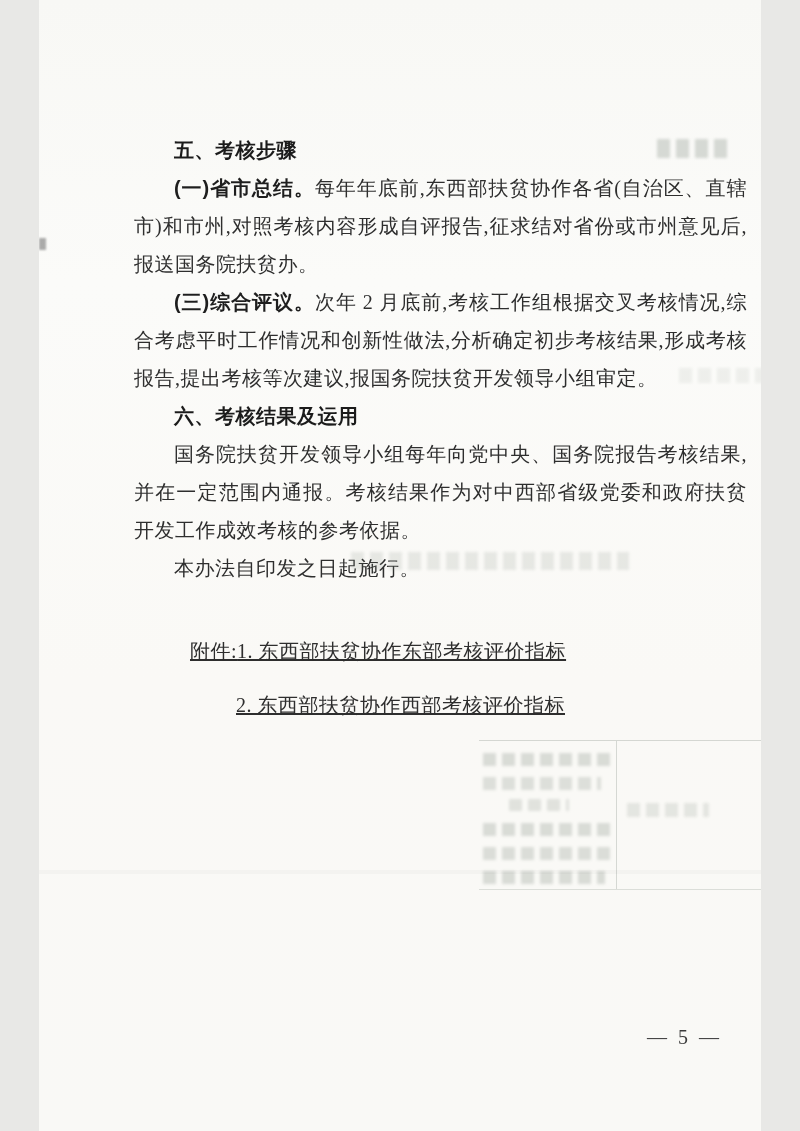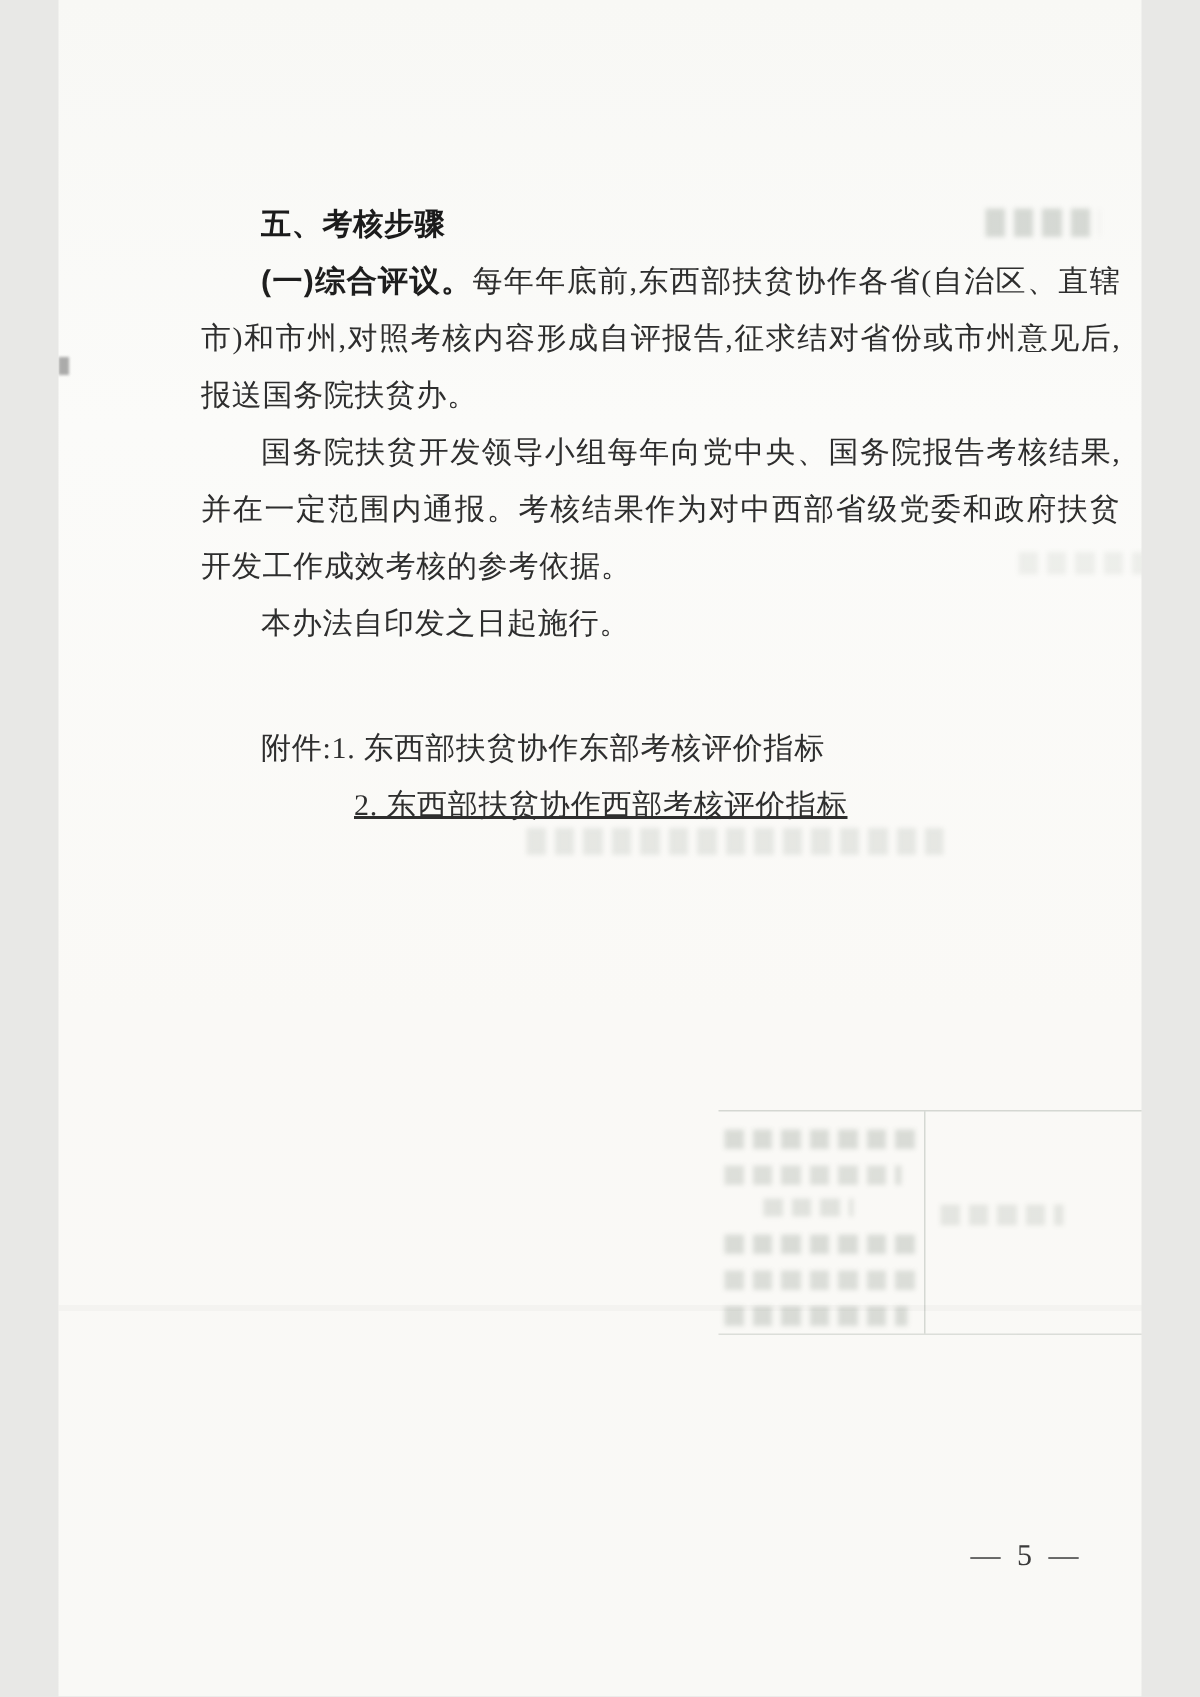--- a/index.html
+++ b/index.html
@@ -33,21 +33,21 @@
     font-family: "Liberation Sans", "DejaVu Sans", sans-serif;
     text-align: left;
   }
   .doc-para { margin: 0; text-indent: 2em; }
   .doc-para .lead {
     font-weight: 700;
     color: #1e1e1e;
     font-family: "Liberation Sans", "DejaVu Sans", sans-serif;
   }
   .attachments { margin-top: 45px; }
-  .att-line1 { margin: 0; text-indent: 2em; }
+  .att-line1 { margin: 16px; text-indent: 2em; text-decoration: underline; }
   .att-line2 { margin: 0; padding-left: 102px; text-decoration: underline; }
   .page-number {
     position: absolute;
     top: 1026px;
     left: 608px;
     font-size: 20px;
     line-height: 22px;
     letter-spacing: 3px;
     color: #3a3a3a;
   }
@@ -105,24 +105,26 @@
 </style>
 </head>
 <body>
 
 <div class="page">
 
   <div class="content">
 
     <h2 class="doc-heading">五、考核步骤</h2>
 
-    <p class="doc-para"><b class="lead">(一)综合评议。</b><span>每年年底前,东西部扶贫协作各省(自治区、直辖市)和市州,对照考核内容形成自评报告,征求结对省份或市州意见后,报送国务院扶贫办。</span></p>
+    <p class="doc-para"><b class="lead">(一)省市总结。</b><span>每年年底前,东西部扶贫协作各省(自治区、直辖市)和市州,对照考核内容形成自评报告,征求结对省份或市州意见后,报送国务院扶贫办。</span></p>
 
 
+    <p class="doc-para"><b class="lead">(三)综合评议。</b><span>次年 2 月底前,考核工作组根据交叉考核情况,综合考虑平时工作情况和创新性做法,分析确定初步考核结果,形成考核报告,提出考核等次建议,报国务院扶贫开发领导小组审定。</span></p>
 
+    <h2 class="doc-heading">六、考核结果及运用</h2>
 
 
     <p class="doc-para"><span>国务院扶贫开发领导小组每年向党中央、国务院报告考核结果,并在一定范围内通报。考核结果作为对中西部省级党委和政府扶贫开发工作成效考核的参考依据。</span></p>
 
 
     <p class="doc-para"><span>本办法自印发之日起施行。</span></p>
 
     <div class="attachments">
       <p class="att-line1"><span>附件:</span><span>1. 东西部扶贫协作东部考核评价指标</span></p>
       <p class="att-line2">2. 东西部扶贫协作西部考核评价指标</p>

